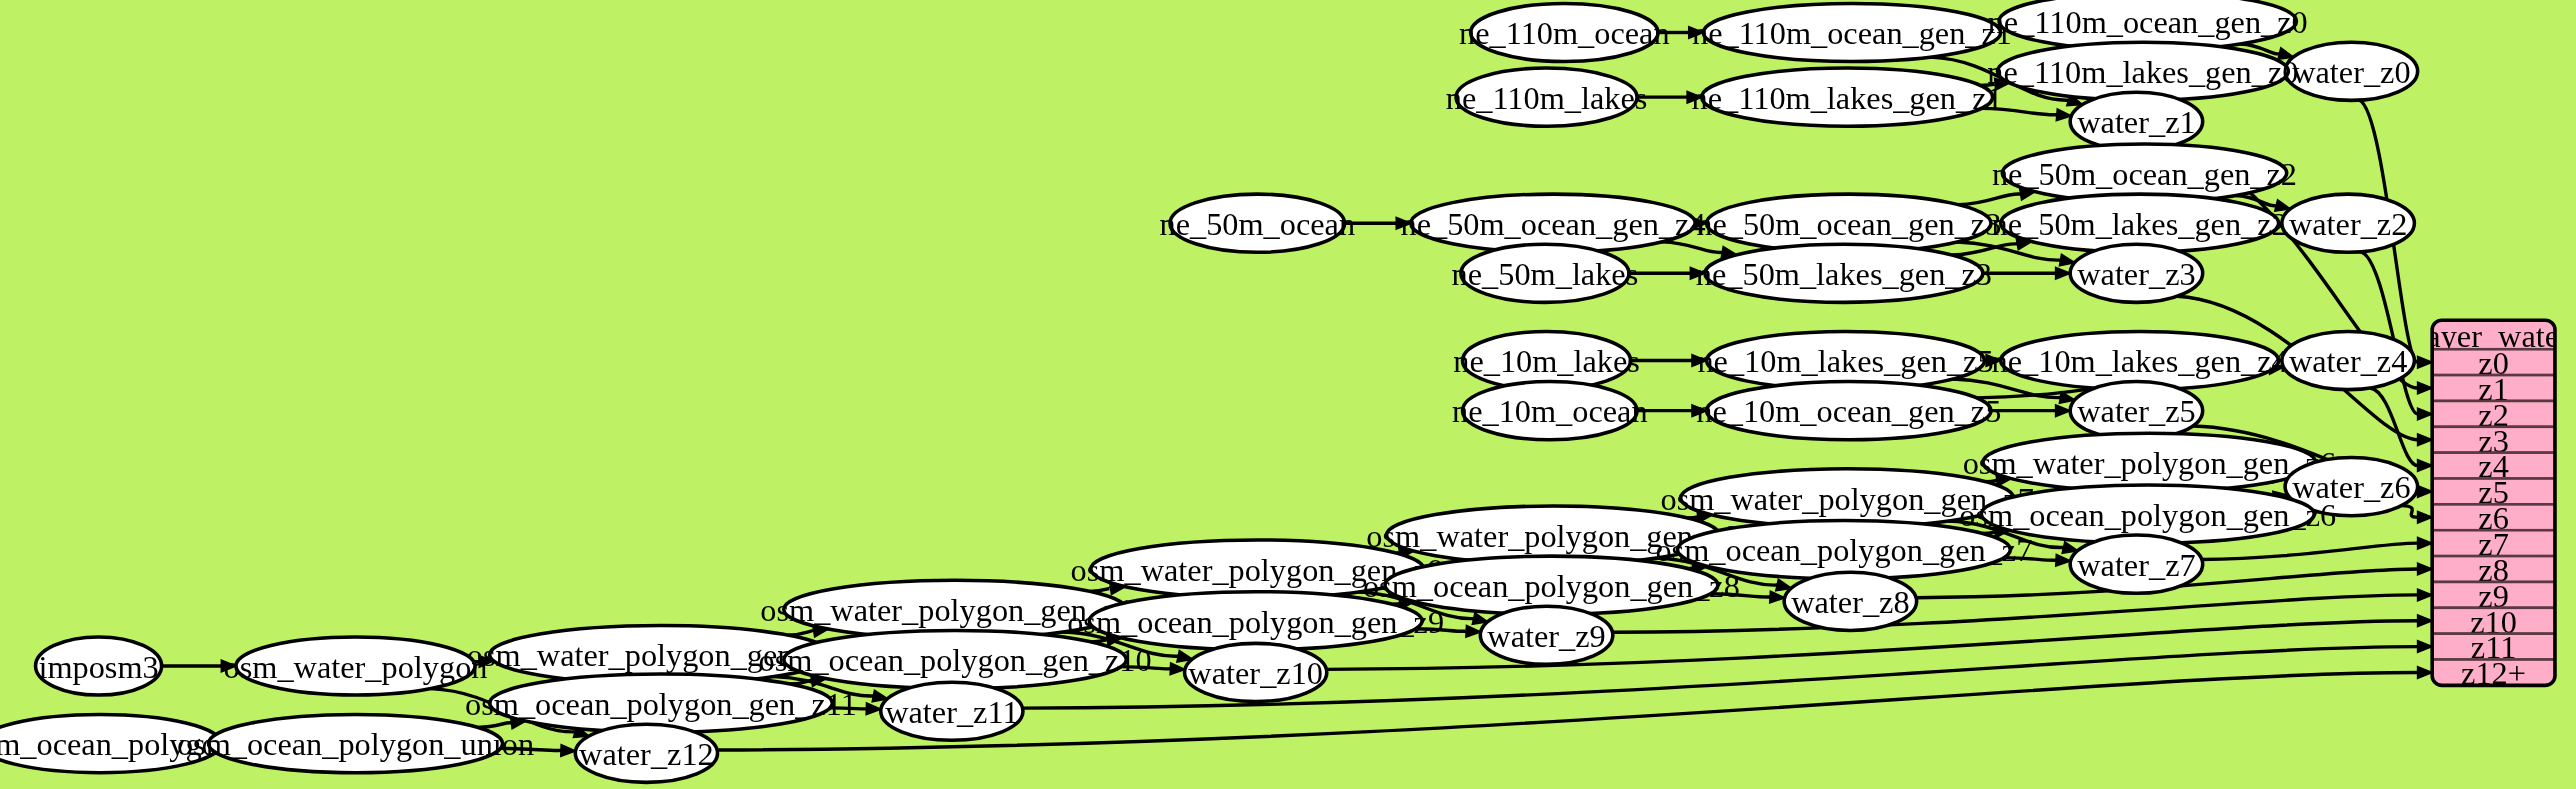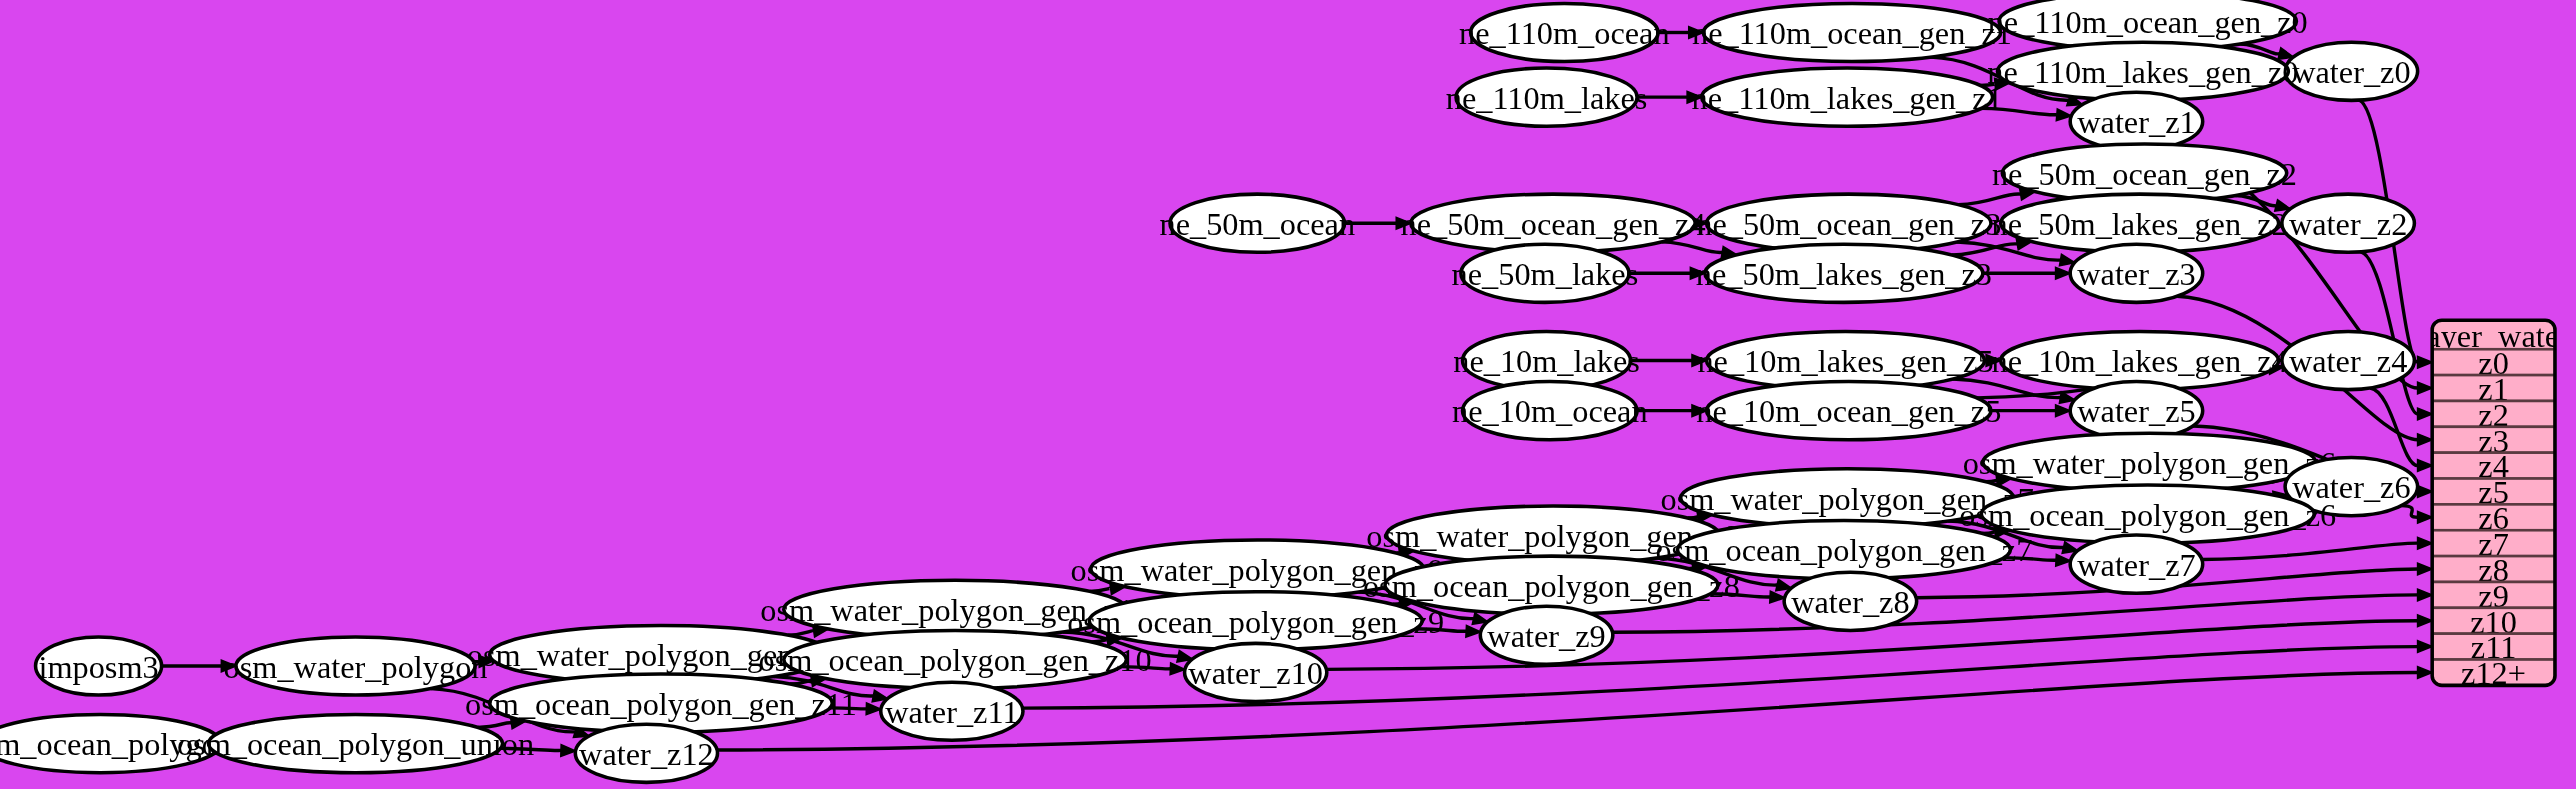--- a/index.html
+++ b/index.html
@@ -1,16 +1,16 @@
 <!DOCTYPE html>
 <html style="font-size:11.5px"><head>
 <meta charset="utf-8">
 <style>
   html,body{margin:0;padding:0;background:#ffffff;}
-  #stage{position:relative;width:2576px;height:789px;background:#d946ef;overflow:hidden;}
+  #stage{position:relative;width:2576px;height:789px;background:#bef264;overflow:hidden;}
   svg{display:block;}
   .node-ell{fill:#ffffff;stroke:#000000;stroke-width:2.2;}
   .node-lbl{font-family:"Liberation Serif","DejaVu Serif",serif;font-size:20px;fill:#000000;
             text-anchor:middle;dominant-baseline:central;white-space:pre;}
   .edge{fill:none;stroke:#000000;stroke-width:2.1;}
   .arrow{fill:#000000;stroke:#000000;stroke-width:1;}
   .tbl-cell{fill:#ffaec9;stroke:#5a3a40;stroke-width:1.6;}
   .tbl-outline{fill:none;stroke:#000000;stroke-width:2.2;}
   .tbl-lbl{font-family:"Liberation Serif","DejaVu Serif",serif;font-size:20px;fill:#000000;
            text-anchor:middle;dominant-baseline:central;white-space:pre;}

